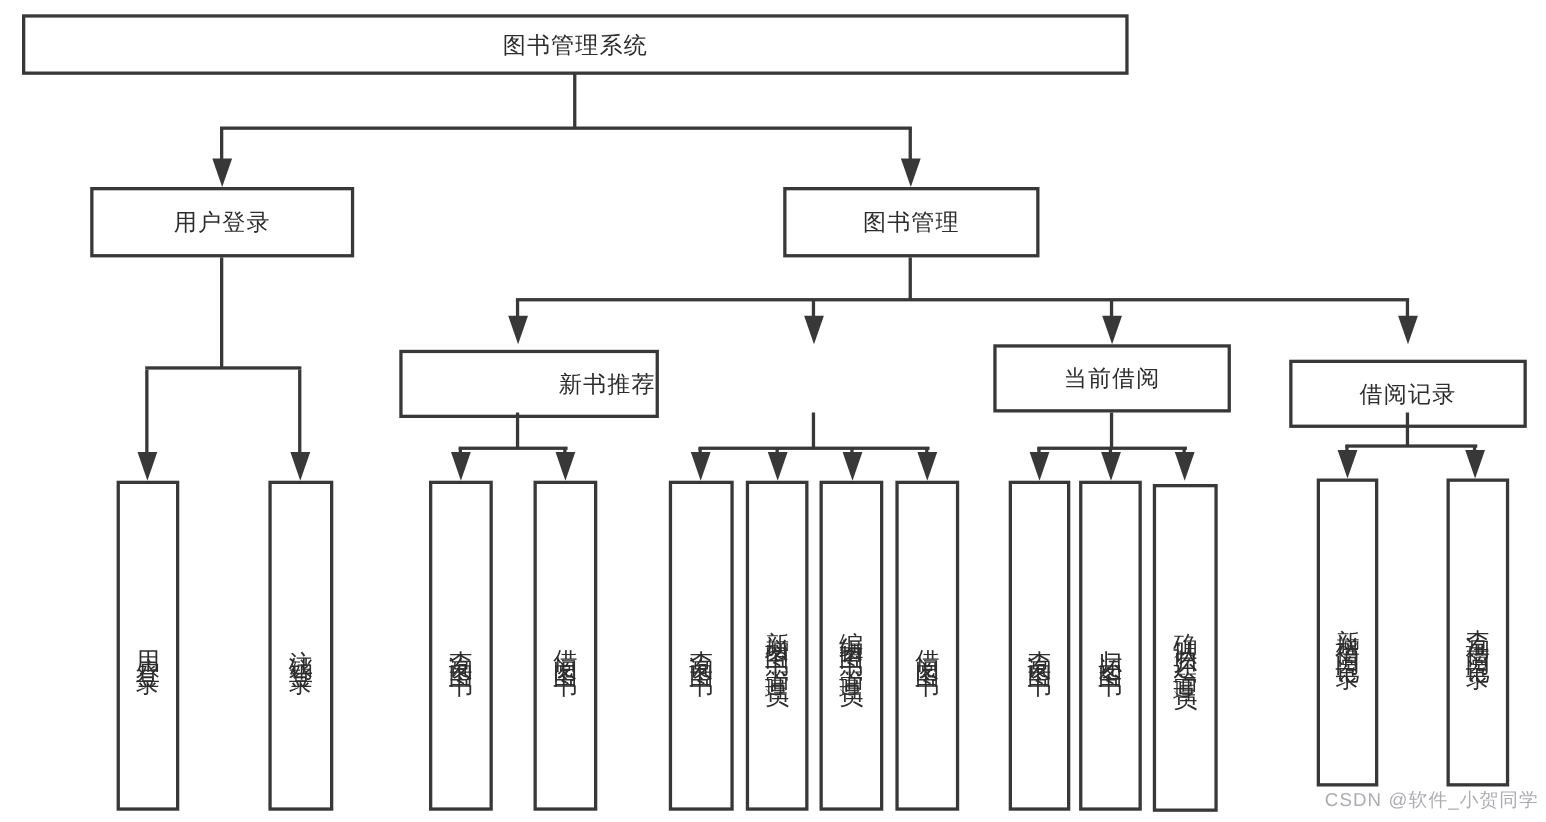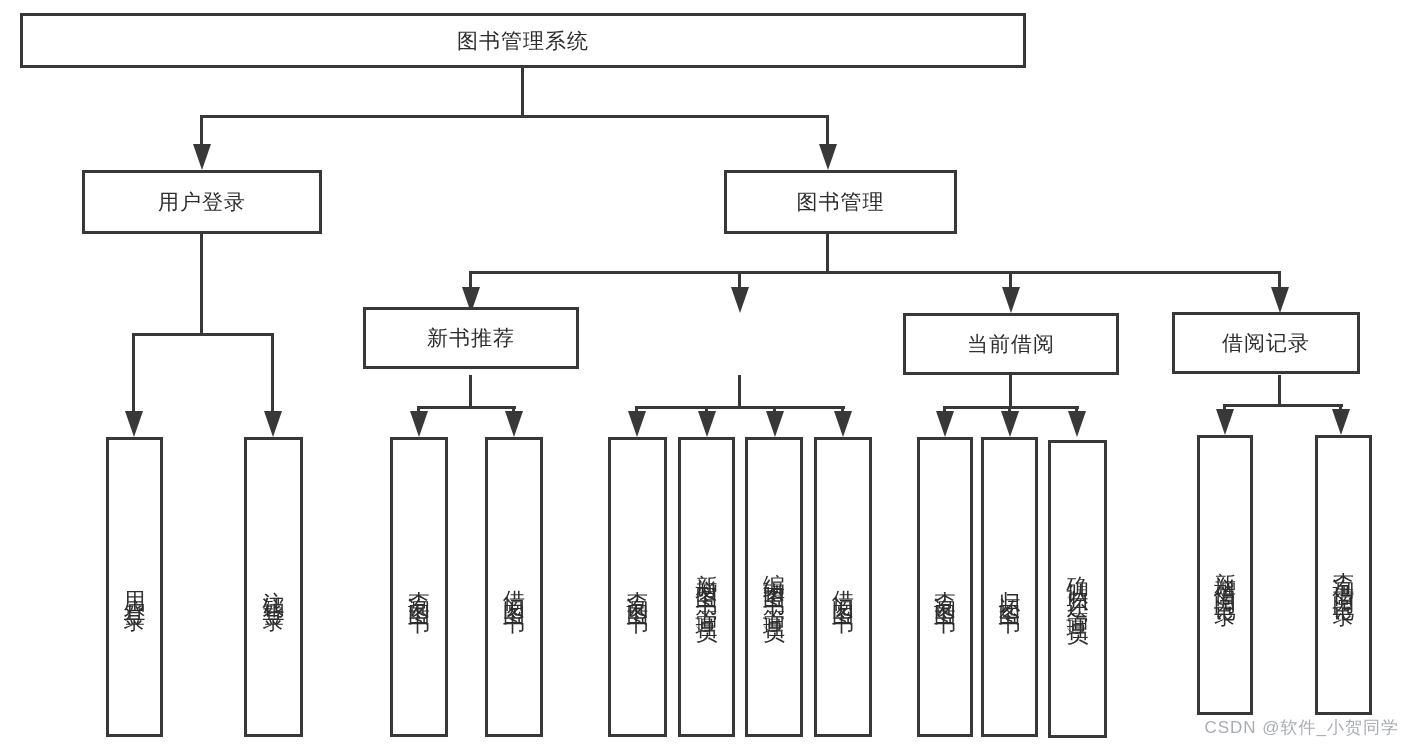--- a/index.html
+++ b/index.html
@@ -72,21 +72,21 @@
   <div class="vline" style="left:521px; top:67px; height:50px;"></div>
   <div class="hline" style="left:200px; top:115px; width:629px;"></div>
   <div class="vline" style="left:200px; top:117px; height:29px;"></div>
   <div class="arrow" style="left:193px; top:144px;"></div>
   <div class="vline" style="left:826px; top:117px; height:29px;"></div>
   <div class="arrow" style="left:819px; top:144px;"></div>
 
   <div class="box" style="left:82px; top:170px; width:240px; height:64px;">
     <span>用户登录</span>
   </div>
-  <div class="box" style="left:712px; top:170px; width:233px; height:64px;margin-left:12px;">
+  <div class="box" style="left:712px; top:170px; width:233px; height:64px;">
     <span>图书管理</span>
   </div>
 
   <div class="vline" style="left:200px; top:234px; height:101px;"></div>
   <div class="hline" style="left:132px; top:333px; width:142px;"></div>
   <div class="vline" style="left:132px; top:336px; height:77px;"></div>
   <div class="arrow" style="left:125px; top:411px;"></div>
   <div class="vline" style="left:271px; top:336px; height:77px;"></div>
   <div class="arrow" style="left:264px; top:411px;"></div>
 
@@ -94,27 +94,27 @@
   <div class="hline" style="left:469px; top:271px; width:812px;"></div>
   <div class="vline" style="left:469px; top:273px; height:16px;"></div>
   <div class="arrow" style="left:462px; top:287px;"></div>
   <div class="vline" style="left:738px; top:273px; height:16px;"></div>
   <div class="arrow" style="left:731px; top:287px;"></div>
   <div class="vline" style="left:1009px; top:273px; height:16px;"></div>
   <div class="arrow" style="left:1002px; top:287px;"></div>
   <div class="vline" style="left:1278px; top:273px; height:16px;"></div>
   <div class="arrow" style="left:1271px; top:287px;"></div>
 
-  <div class="box" style="left:363px; top:307px; width:216px; height:62px;">
+  <div class="box" style="left:363px; top:318px; width:236px; height:62px;justify-content:flex-end;">
     <span>新书推荐</span>
   </div>
   <div class="box" style="left:903px; top:313px; width:216px; height:62px;">
     <span>当前借阅</span>
   </div>
-  <div class="box" style="left:1172px; top:312px; width:188px; height:62px;">
+  <div class="box" style="left:1172px; top:327px; width:216px; height:62px;">
     <span>借阅记录</span>
   </div>
 
   <div class="vline" style="left:469px; top:375px; height:33px;"></div>
   <div class="hline" style="left:417px; top:406px; width:99px;"></div>
   <div class="vline" style="left:417px; top:407px; height:6px;"></div>
   <div class="arrow" style="left:410px; top:411px;"></div>
   <div class="vline" style="left:512px; top:407px; height:6px;"></div>
   <div class="arrow" style="left:505px; top:411px;"></div>
 

